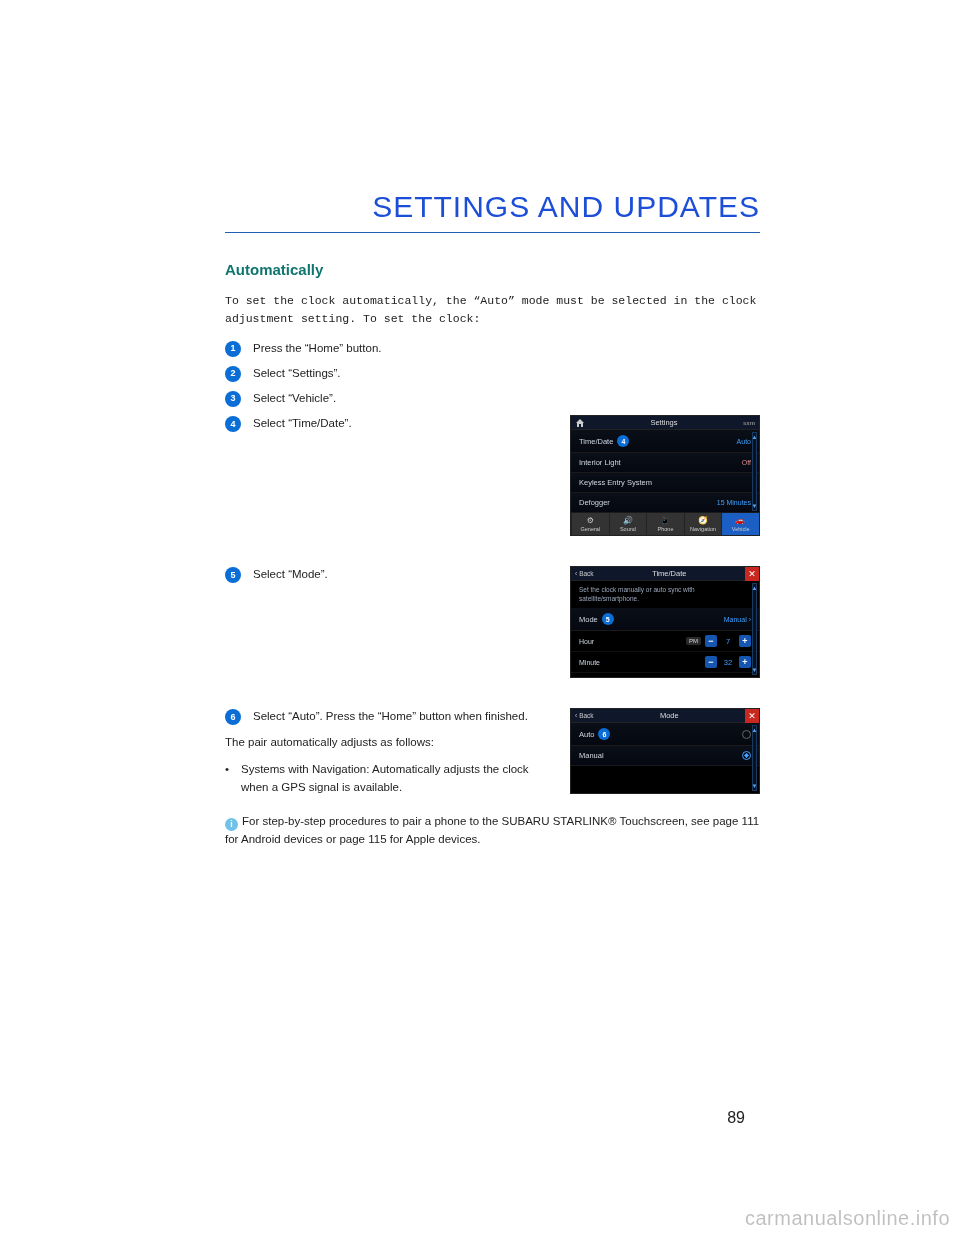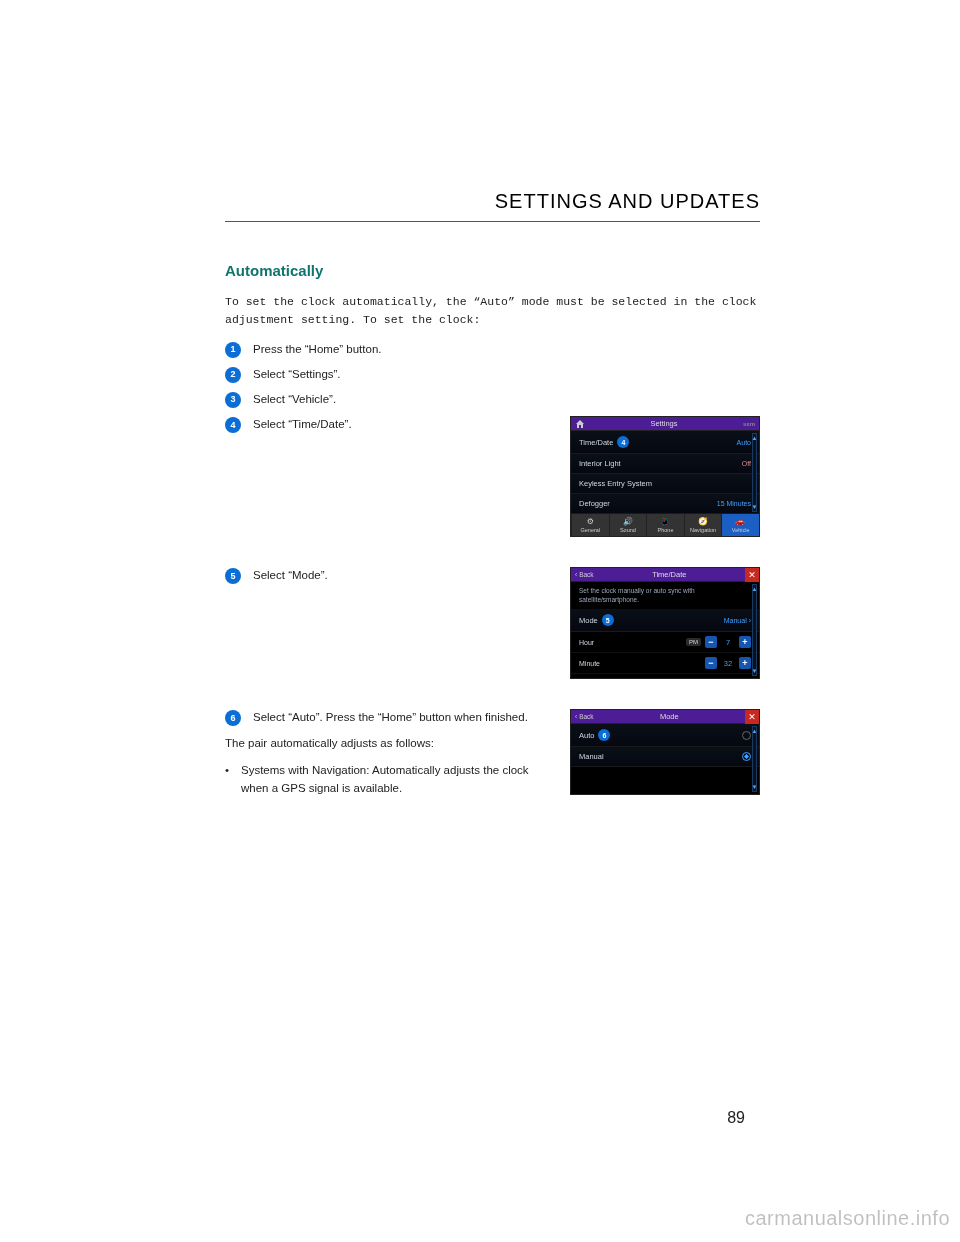--- a/index.html
+++ b/index.html
@@ -8,28 +8,28 @@
     height: 1242px;
     background: #fff;
     font-family: Arial, Helvetica, sans-serif;
     color: #222;
     position: relative;
   }
   .page {
     padding: 190px 200px 0 225px;
   }
   .chapter-title {
-    font-size: 20px;
+    font-size: 30px;
     font-weight: 300;
     letter-spacing: 1px;
     text-align: right;
-    color: #000000;
+    color: #1d4ed8;
     padding-bottom: 8px;
     border-bottom: 1.5px solid #1e5fb4;
-    margin-bottom: 40px;
+    margin-bottom: 28px;
   }
   .section-title {
     color: #0f766e;
     font-size: 15px;
     font-weight: bold;
     margin-bottom: 14px;
   }
   .intro {
     font-size: 11.5px;
     line-height: 1.55;
@@ -104,21 +104,21 @@
     width: 190px;
     background: #000;
     border: 1px solid #222;
     color: #cfd7e2;
     font-size: 7.5px;
     flex: 0 0 auto;
   }
   .scr-header {
     display: flex;
     align-items: center;
-    background: #4c1d95;
+    background: #0f172a;
     height: 14px;
     padding: 0 4px;
     gap: 4px;
     border-bottom: 1px solid #222;
   }
   .scr-header .home { width: 10px; height: 10px; }
   .scr-header .title { flex: 1; text-align: center; font-size: 7.5px; color: #ddd; }
   .scr-header .close {
     width: 14px; height: 14px;
     background: #c8281f;
@@ -381,16 +381,19 @@
         </div>
         <div class="scr-scroll">
             <span>▲</span>
             <span>▼</span>
           </div>
       </div>
     </div>
   </div>
 
 
+  <p class="info-line">
+    <span class="info-icon">i</span><span>For step-by-step procedures to pair a phone to the SUBARU STARLINK® Touchscreen, see page 111 for Android devices or page 115 for Apple devices.</span>
+  </p>
 </div>
 
 <div class="page-num">89</div>
 <div class="watermark">carmanualsonline.info</div>
 
 </body></html>

